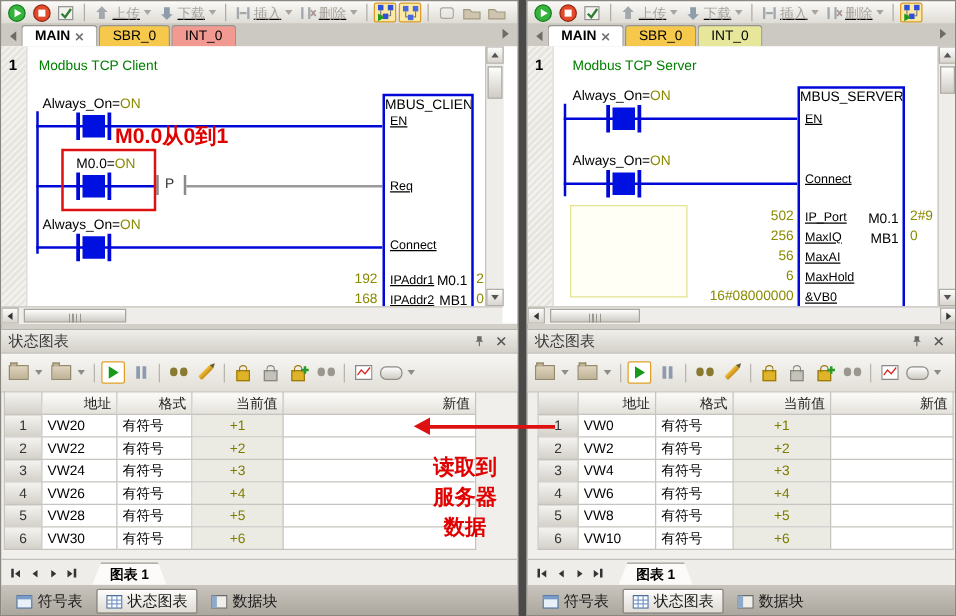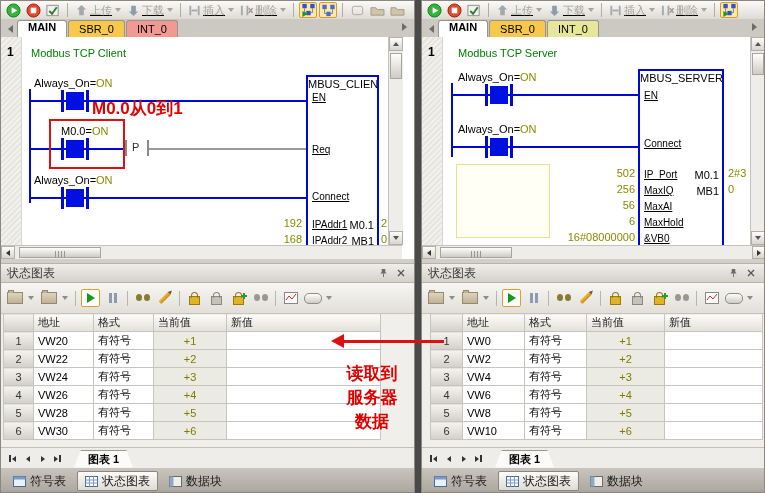--- a/index.html
+++ b/index.html
@@ -20,21 +20,21 @@
   .vsep{width:1px;height:14px;background:#b0ada6;margin:0 3px;}
   .crt{width:0;height:0;border-left:3px solid transparent;border-right:3px solid transparent;border-top:4px solid #a8a5a0;margin-left:1px;}
   .crt.g{border-top-color:#8f8c86;margin-right:2px;}
 
   
   .tabbar{position:absolute;left:0;right:0;top:18px;height:18px;background:#ccc9c2;display:flex;align-items:flex-end;padding-left:2px;}
   .tscroll{display:inline-flex;align-items:center;justify-content:center;width:14px;height:14px;margin-bottom:1px;}
   .tscroll.right{position:absolute;right:3px;bottom:2px;}
   .tab{display:inline-flex;align-items:center;gap:4px;height:16px;padding:0 10px;margin-right:1px;border:1px solid #98958e;border-bottom:none;
        border-radius:3px 3px 0 0;background:#e8e5de;font-size:11px;}
-  .tab.active{background:#fff;font-weight:bold;flex-direction:column;}
+  .tab.active{background:#fff;font-weight:bold;}
   .tab.sbr{background:#f6c94c;}
   .tab.intl{background:#f29a92;}
   .tab.intr{background:#e7e79b;}
   .tri-l{width:0;height:0;border-top:4px solid transparent;border-bottom:4px solid transparent;border-right:5px solid #6f6c66;}
   .tri-r{width:0;height:0;border-top:4px solid transparent;border-bottom:4px solid transparent;border-left:5px solid #6f6c66;}
   .tri-l.sm{border-top-width:3px;border-bottom-width:3px;border-right-width:4px;border-right-color:#333;}
   .tri-r.sm{border-top-width:3px;border-bottom-width:3px;border-left-width:4px;border-left-color:#333;}
 
   
   .ladder{position:absolute;left:0;right:0;top:36px;height:222px;background:#fff;overflow:hidden;}
@@ -96,21 +96,21 @@
   .lockic{width:9px;height:7px;background:#e0b428;border:1px solid #9a7a10;position:relative;margin-top:4px;}
   .lockic:before{content:"";position:absolute;left:1px;top:-5px;width:5px;height:5px;border:1.5px solid #9a7a10;border-bottom:none;border-radius:4px 4px 0 0;}
   .lockic.gray{background:#c5c2ba;border-color:#8a8780;}
   .lockic.gray:before{border-color:#8a8780;}
   .lockic.plus:after{content:"";position:absolute;right:-4px;top:-4px;width:6px;height:6px;
       background:linear-gradient(#2a9a2a,#2a9a2a) center/6px 2px no-repeat,linear-gradient(#2a9a2a,#2a9a2a) center/2px 6px no-repeat;}
   .capsule{width:16px;height:9px;border-radius:5px;background:linear-gradient(#fdfdfc,#cfccc5);border:1px solid #8f8c86;}
 
   .stable{position:absolute;border-collapse:collapse;table-layout:fixed;background:#fff;font-size:11px;}
   .stable th,.stable td{border:1px solid #c6c4be;height:17px;padding:0 4px;overflow:hidden;white-space:nowrap;}
-  .stable thead th{background:linear-gradient(#fcfbf9,#e4e1da);font-weight:normal;text-align:left;color:#222;}
+  .stable thead th{background:linear-gradient(#fcfbf9,#e4e1da);font-weight:normal;text-align:right;color:#222;}
   .stable td.rn,.stable th.rn{background:linear-gradient(#f4f3f0,#d3d0c9);text-align:center;color:#333;}
   .stable td.cur{background:#ecebe3;color:#7c7c00;text-align:center;}
   .stable td.newc{background:#fff;}
 
   .sheetnav{position:absolute;left:0;right:0;top:446px;height:21px;background:#efede9;border-top:1px solid #c2bfb8;display:flex;align-items:center;gap:2px;padding-left:5px;}
   .navbtn{display:inline-flex;align-items:center;justify-content:center;gap:1px;width:13px;height:14px;}
   .navbtn .bar{width:2px;height:7px;background:#333;}
   .sheettab{margin-left:8px;height:17px;padding:0 14px;background:#fcfbf9;display:inline-flex;align-items:center;
             font-size:11px;font-weight:bold;clip-path:polygon(7px 0,calc(100% - 7px) 0,100% 100%,0 100%);border-top:1px solid #9a978f;}
   .viewbar{position:absolute;left:0;right:0;top:467px;height:26px;background:linear-gradient(#c9c5be,#a9a49b);display:flex;align-items:center;gap:4px;padding-left:5px;}
@@ -603,21 +603,21 @@
         <span class="pin-l" style="top:146px">MaxHold</span>
         <span class="pin-l" style="top:162px">&amp;VB0</span>
         <span class="pin-r" style="top:98px">M0.1</span>
         <span class="pin-r" style="top:114px">MB1</span>
       </div>
       <span class="pval" style="left:119px;top:130px;width:94px">502</span>
       <span class="pval" style="left:119px;top:146px;width:94px">256</span>
       <span class="pval" style="left:119px;top:162px;width:94px">56</span>
       <span class="pval" style="left:119px;top:178px;width:94px">6</span>
       <span class="pval" style="left:119px;top:194px;width:94px">16#08000000</span>
-      <span class="pval lft" style="left:306px;top:130px;width:24px">2#3</span>
+      <span class="pval lft" style="left:306px;top:130px;width:24px">2#9</span>
       <span class="pval lft" style="left:306px;top:146px;width:24px">0</span>
 
       <div class="vscroll" style="left:328px">
         <span class="sbtn" style="left:0;top:0;width:14px;height:14px">
             <span class="tri-u"></span>
           </span>
         <span class="sthumb" style="left:1px;top:16px;width:12px;height:22px"></span>
         <span class="sbtn" style="left:0;bottom:0;width:14px;height:14px">
             <span class="tri-d"></span>
           </span>

